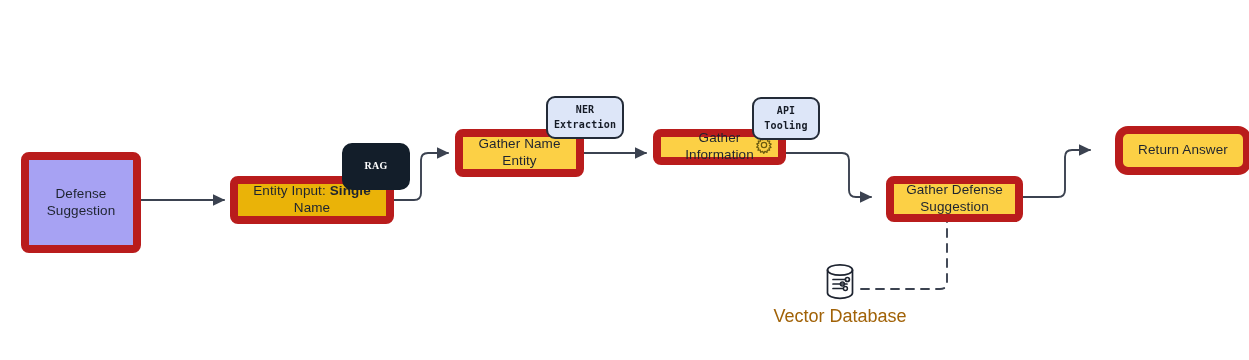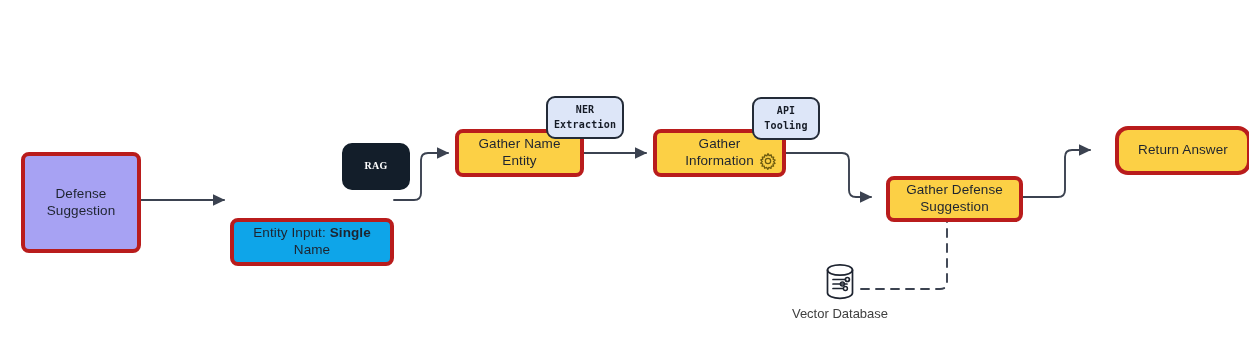--- a/index.html
+++ b/index.html
@@ -19,34 +19,34 @@
     position: absolute;
     left: 0;
     top: 0;
     width: 1249px;
     height: 360px;
     pointer-events: none;
   }
   .node {
     position: absolute;
     box-sizing: border-box;
-    border: 4px solid #b91c1c;
+    border: 8px solid #b91c1c;
     border-radius: 8px;
     display: flex;
     align-items: center;
     justify-content: center;
     text-align: center;
     color: #1e2430;
     font-size: 13.5px;
     line-height: 1.25;
     letter-spacing: .1px;
     padding: 2px 8px;
   }
   .node.purple { background: #a7a2f3; }
-  .node.red    { background: #0ea5e9; margin-top: 42px; }
+  .node.red    { background: #eab308; }
   .node.yellow { background: #fcd045; }
 
   .badge {
     position: absolute;
     box-sizing: border-box;
     background: #dde6f8;
     border: 2px solid #232b38;
     border-radius: 9px;
     display: flex;
     align-items: center;
@@ -68,22 +68,22 @@
   }
   .bold { font-weight: bold; }
 
   .dbgroup { position: absolute; }
   .dblabel {
     position: absolute;
     left: 50%;
     transform: translateX(-50%);
     top: 46px;
     white-space: nowrap;
-    font-size: 13px;
-    color: #404040;
+    font-size: 18px;
+    color: #a16207;
     text-align: center;
   }
   .z2 { z-index: 2; }
   .z3 { z-index: 3; }
 </style>
 </head>
 <body>
 
 <div id="canvas">
 
@@ -124,21 +124,21 @@
 
   <div class="node yellow z2" style="left:455px; top:129px; width:129px; height:48px;">
     <span>Gather Name Entity</span>
   </div>
 
   <div class="badge z3" style="left:546px; top:96px; width:78px; height:43px;">
     <span>NER
 Extraction</span>
   </div>
 
-  <div class="node yellow z2" style="left:653px; top:129px; width:133px; height:48px;">
+  <div class="node yellow z2" style="left:653px; top:129px; width:133px; height:36px;">
     <span>Gather Information</span>
     <span style="position:absolute; right:4px; bottom:2px; width:20px; height:20px;">
       <svg viewBox="0 0 24 24" width="20" height="20" fill="none" stroke="#6b5a10" stroke-width="1.5" stroke-linecap="round" stroke-linejoin="round">
         <circle cx="12" cy="12" r="3.2"></circle>
         <path d="M12 3.2 L13.3 5.6 L15.9 4.6 L16.2 7.4 L18.9 7.3 L18 9.9 L20.6 10.9 L18.6 12.8 L20.5 14.8 L17.9 15.7 L18.7 18.3 L16 18.1 L15.6 20.8 L13.1 19.7 L11.7 22 L10.4 19.6 L7.9 20.7 L7.5 18 L4.8 18.2 L5.7 15.6 L3.2 14.6 L5.1 12.7 L3.3 10.7 L5.9 9.8 L5.1 7.2 L7.8 7.4 L8.2 4.7 L10.6 5.8 Z"></path>
       </svg>
     </span>
   </div>
 
   <div class="badge z3" style="left:752px; top:97px; width:68px; height:43px;">

